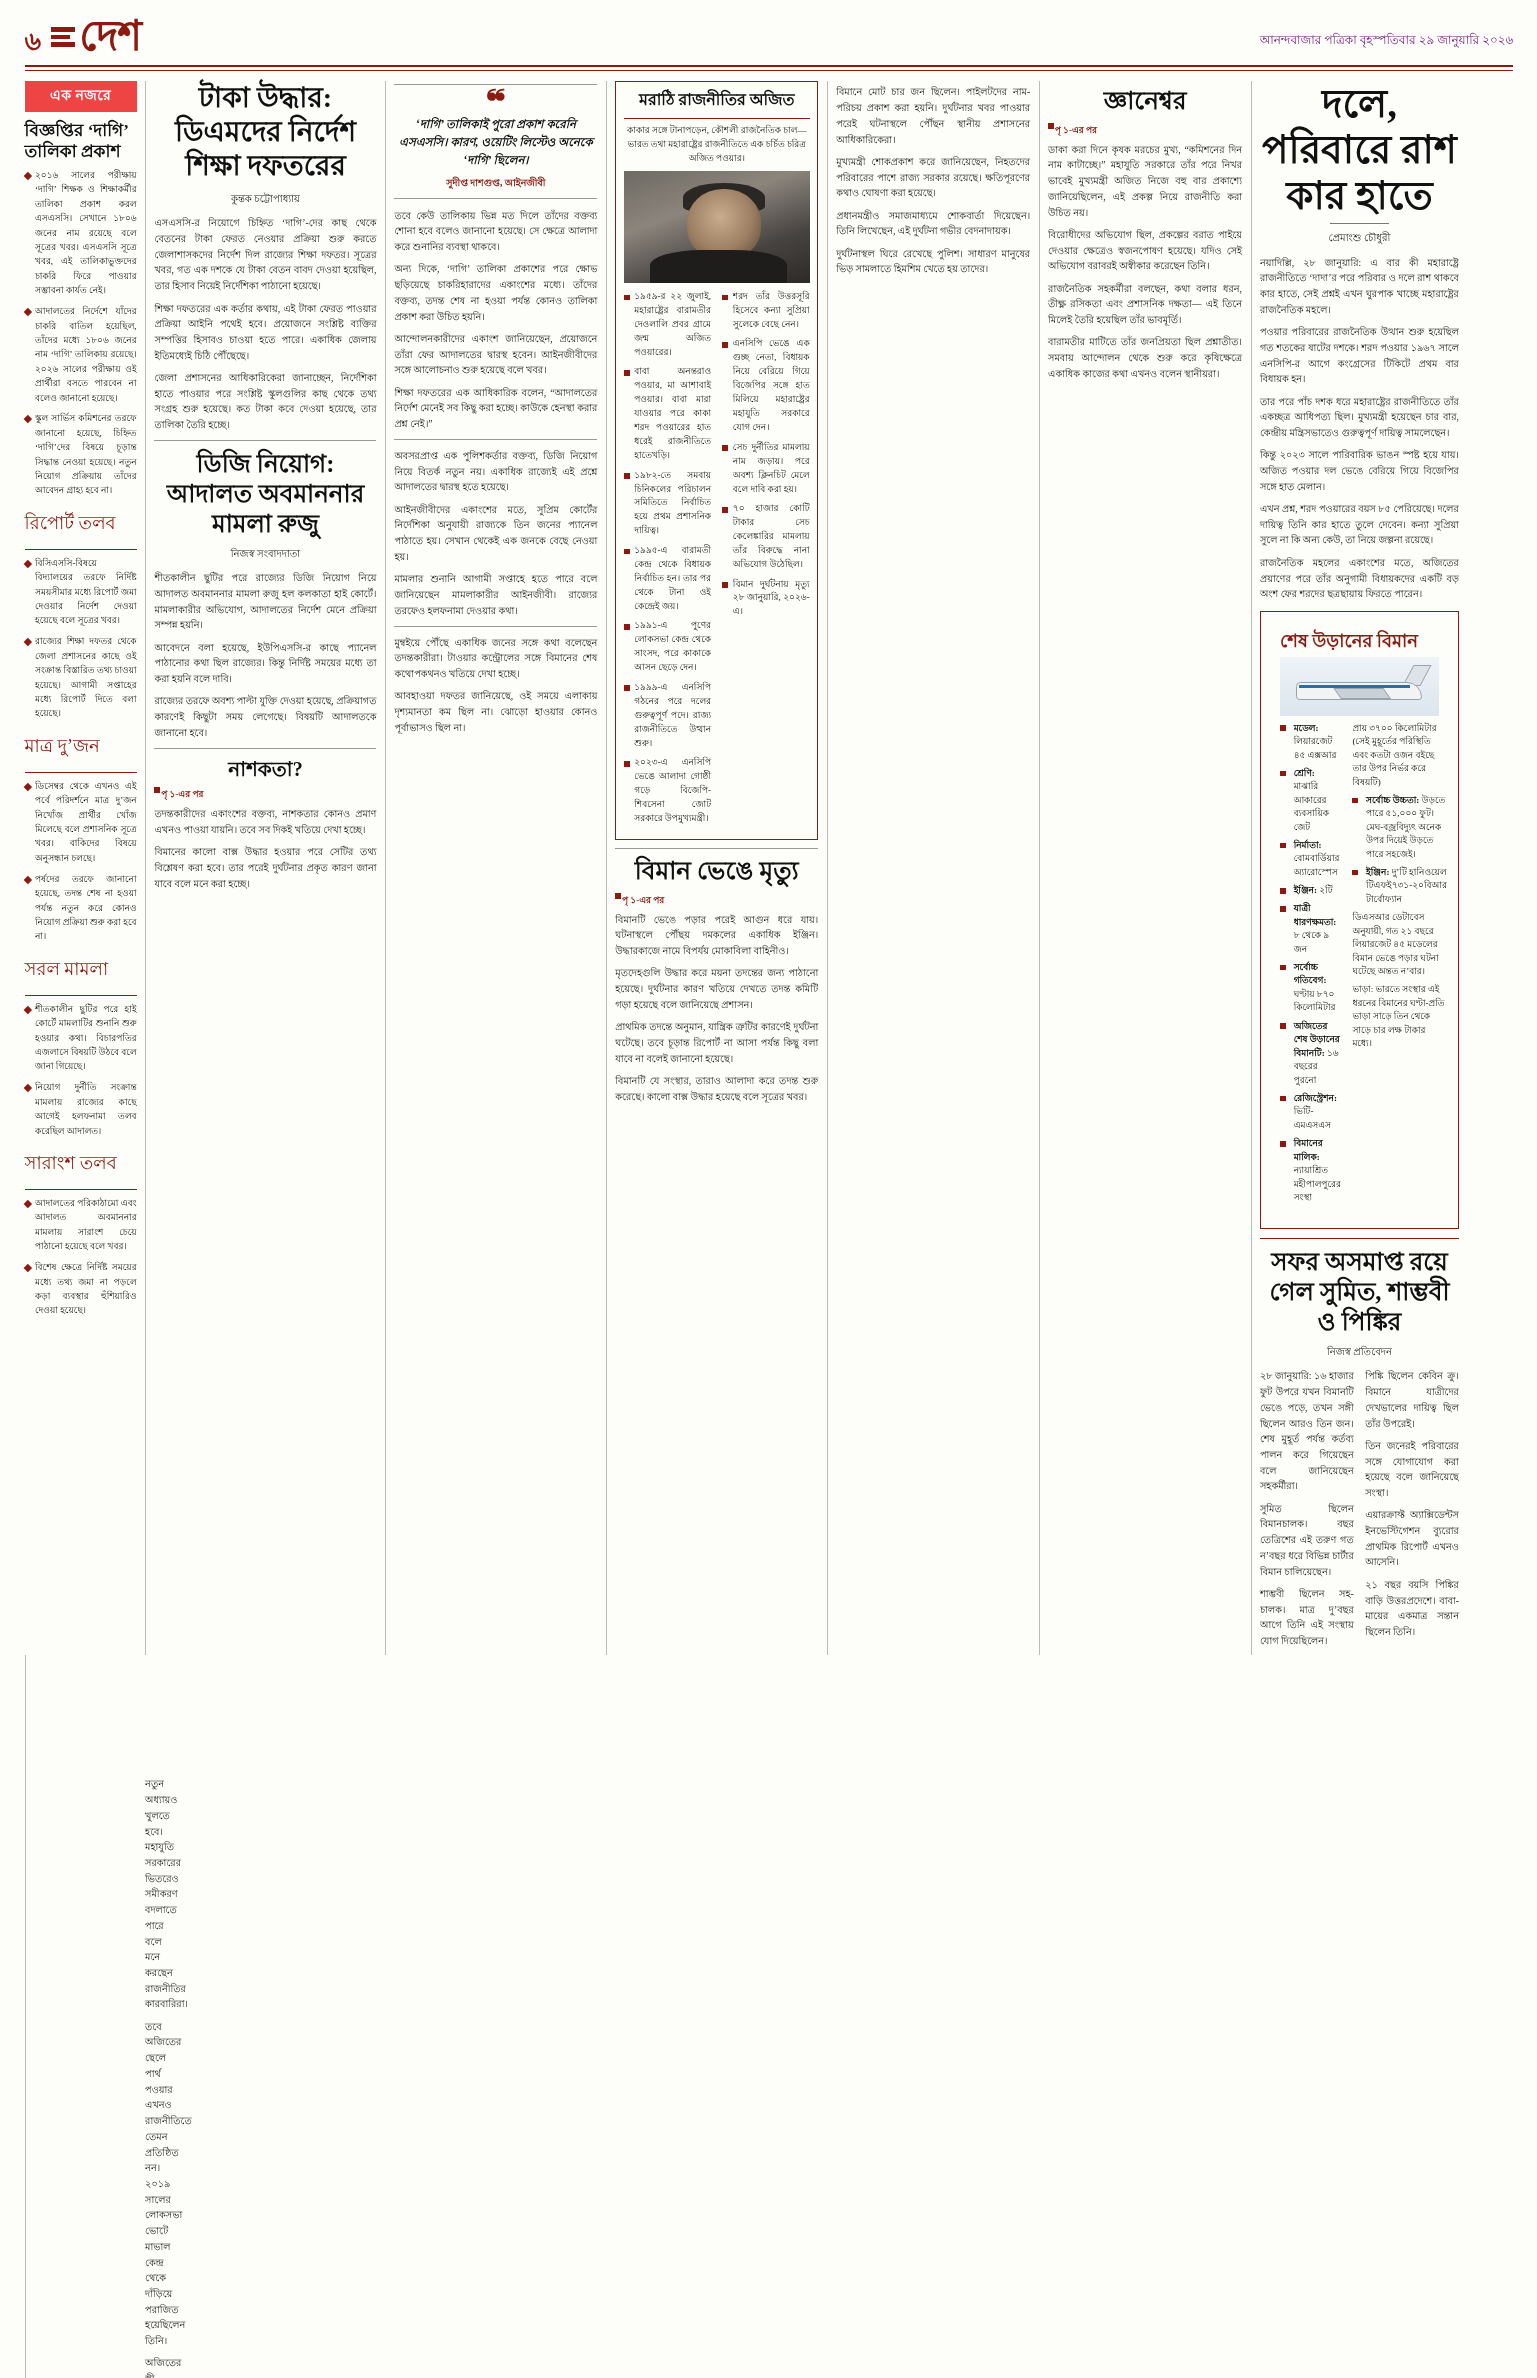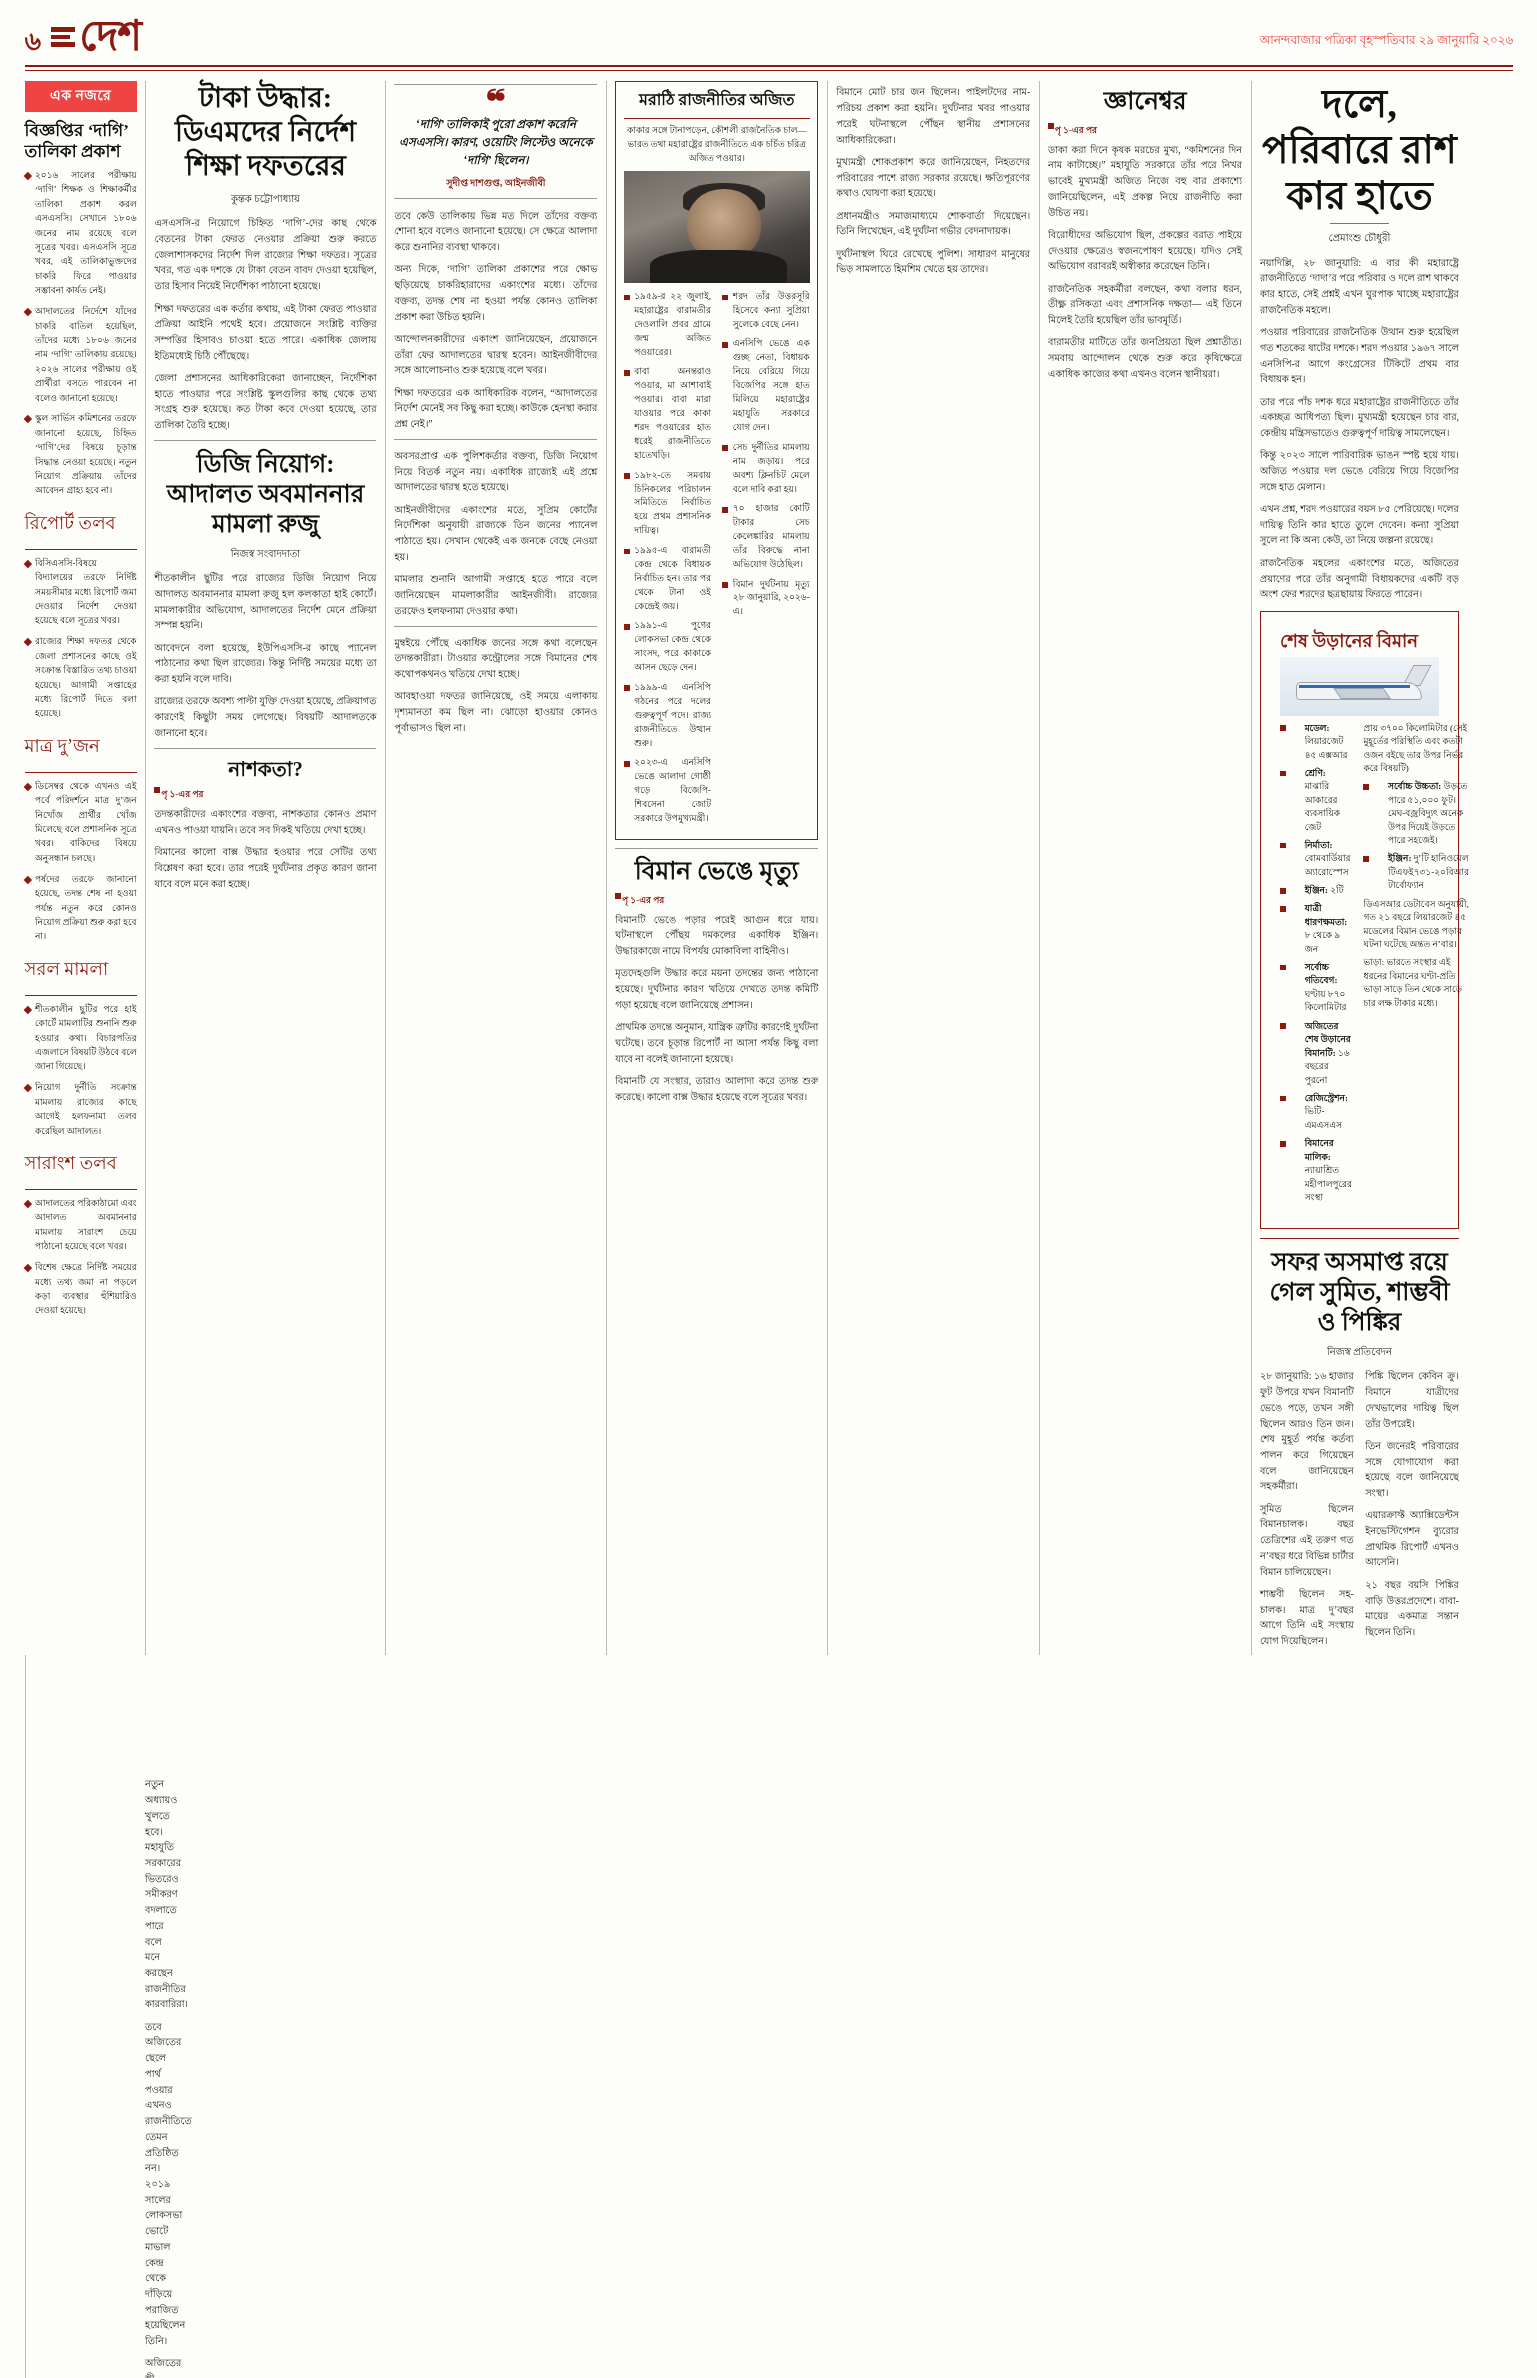--- a/index.html
+++ b/index.html
@@ -41,21 +41,21 @@
   .logo-bars span:nth-child(2){width:19px;}
   .logo-text{
     font-size:42px;
     font-weight:bold;
     color:#8c1a11;
     line-height:0.95;
     letter-spacing:-0.9px;
   }
   .mast-right{
     font-size:12px;
-    color:#ef4444;
+    color:#701a75;
     padding-bottom:5.7px;
   }
   .rule-top{border-top:2.8px solid #8c1a11;border-bottom:0.9px solid #8c1a11;height:2.8px;margin-top:2.8px;}
 
   
   .grid{
     display:grid;
     grid-template-columns:112px 0.9px 222px 0.9px 203px 0.9px 203px 0.9px 194px 0.9px 194px 0.9px 199px;
     column-gap:8.5px;
     margin-top:9.5px;
@@ -231,21 +231,21 @@
     transform:skewX(-28deg);
   }
   .plane-wing{
     position:absolute;left:36%;top:52%;width:30%;height:8.5px;
     background:#c9d1d8;border:0.9px solid #98a1a9;transform:skewX(35deg);
   }
   .plane-stripe{
     position:absolute;left:12%;top:48%;width:70%;height:2.8px;background:#2b6cb0;
   }
   .spec{
-    display:flex;gap:19px;font-size:9px;line-height:1.5;margin-bottom:4.7px;
+    display:flex;gap:8px;font-size:9px;line-height:1.5;margin-bottom:4.7px;
   }
   .spec .sq{flex:0 0 auto;width:5.7px;height:5.7px;background:#8c1a11;margin-top:3.8px;}
   .spec b{font-weight:bold;}
   .jump{
     font-size:9px;color:#8c1a11;font-weight:bold;margin-bottom:3.8px;
     display:flex;align-items:flex-start;gap:1px;
   }
   .jump .sq{width:5.7px;height:5.7px;background:#8c1a11;}
 </style>
 </head>

